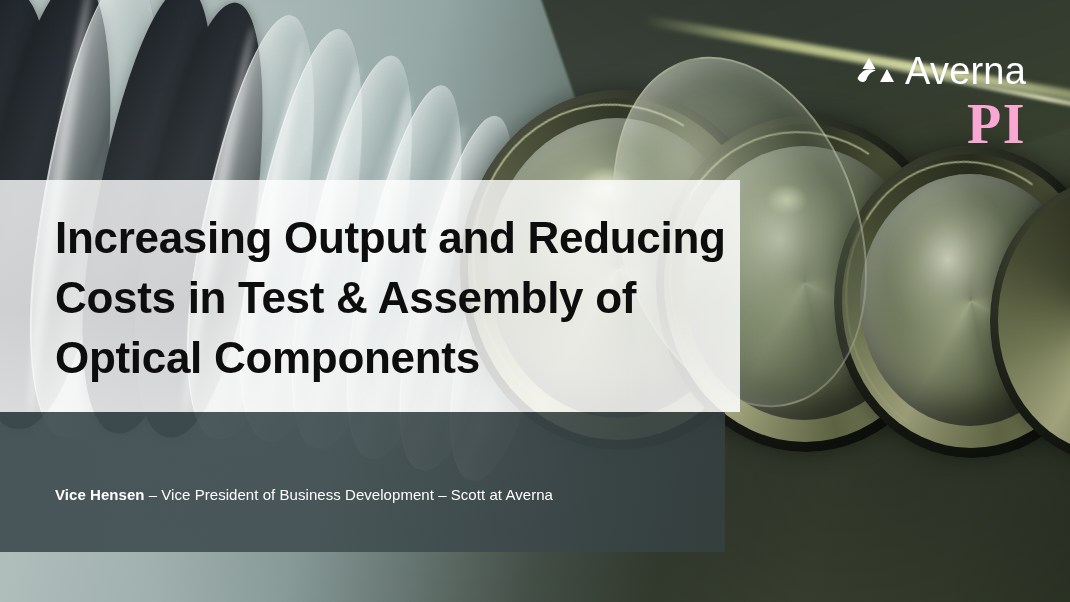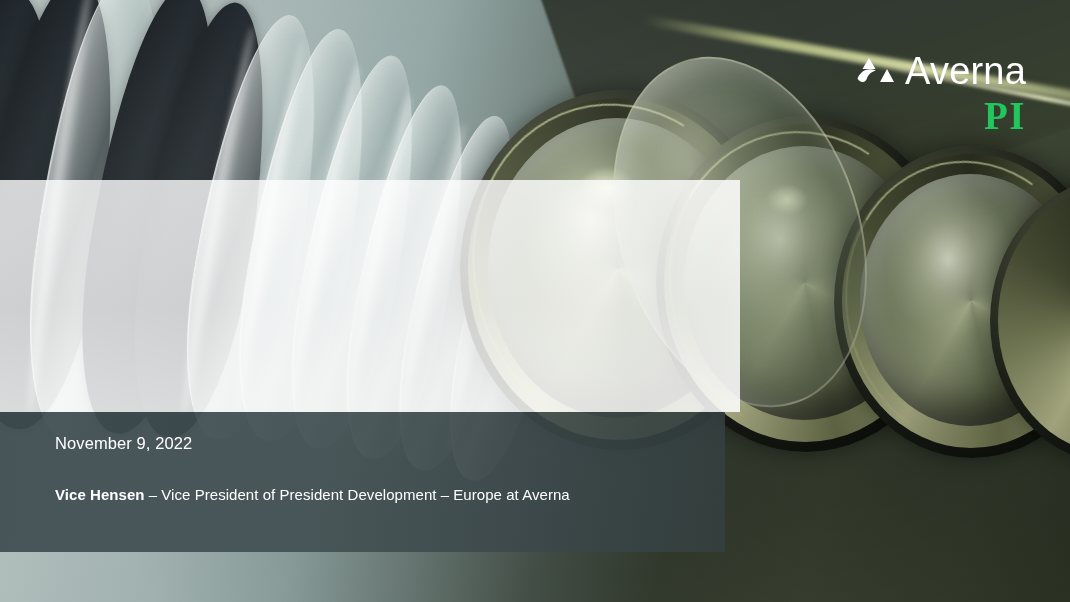--- a/index.html
+++ b/index.html
@@ -197,21 +197,21 @@
   }
   .logo-mark { width:40px; height:30px; display:block; }
   .logo-word {
     font-size:38px; font-weight:400; color:#ffffff;
     letter-spacing:.2px; line-height:1;
     font-family:"Liberation Sans", sans-serif;
   }
   .logo-pi {
     position:absolute; right:44px; top:96px;
     font-family:"Liberation Serif", serif;
-    font-size:39px; font-weight:700; color:#22c55e;
+    font-size:56px; font-weight:700; color:#f9a8d4;
     letter-spacing:1.5px; line-height:1;
   }
 </style>
 </head>
 <body>
 
 <div class="slide">
 
   <div class="photo">
     <div class="bg-base"></div>
@@ -267,28 +267,30 @@
                 border:2px solid rgba(232,238,206,.45);
                 transform:rotate(-18deg);
                 box-shadow:inset 10px 8px 28px rgba(255,255,255,.30);"></div>
 
     <div class="grain"></div>
   </div>
 
   <div class="title-band">
     <div class="title-band-fade"></div>
   </div>
+  <div class="title">Increasing Output and Reducing
+Costs in Test &amp; Assembly of
+Optical Components</div>
 
   <div class="info-band"></div>
 
-  <div class="date">November 9, 2022</div>
 
   <div class="presenters">
     <div>
-      <span class="who">Vice Hensen</span><span class="role"> – Vice President of President Development – Europe at Averna</span>
+      <span class="who">Vice Hensen</span><span class="role"> – Vice President of Business Development – Scott at Averna</span>
     </div>
   </div>
 
   <div class="logo-averna">
     <svg class="logo-mark" viewBox="0 0 40 30">
       <polygon points="13,2 19.5,13 6.5,13" fill="#ffffff"></polygon>
       <polygon points="31,13 38,26 24,26" fill="#ffffff"></polygon>
       <path d="M1.5,22.5 C5,14.5 12,11.5 20,14.5 C15.5,15.5 12,18.5 10.5,23.5 C8,27.5 3.5,26.5 1.5,22.5 Z" fill="#ffffff"></path>
     </svg>
     <span class="logo-word">Averna</span>

